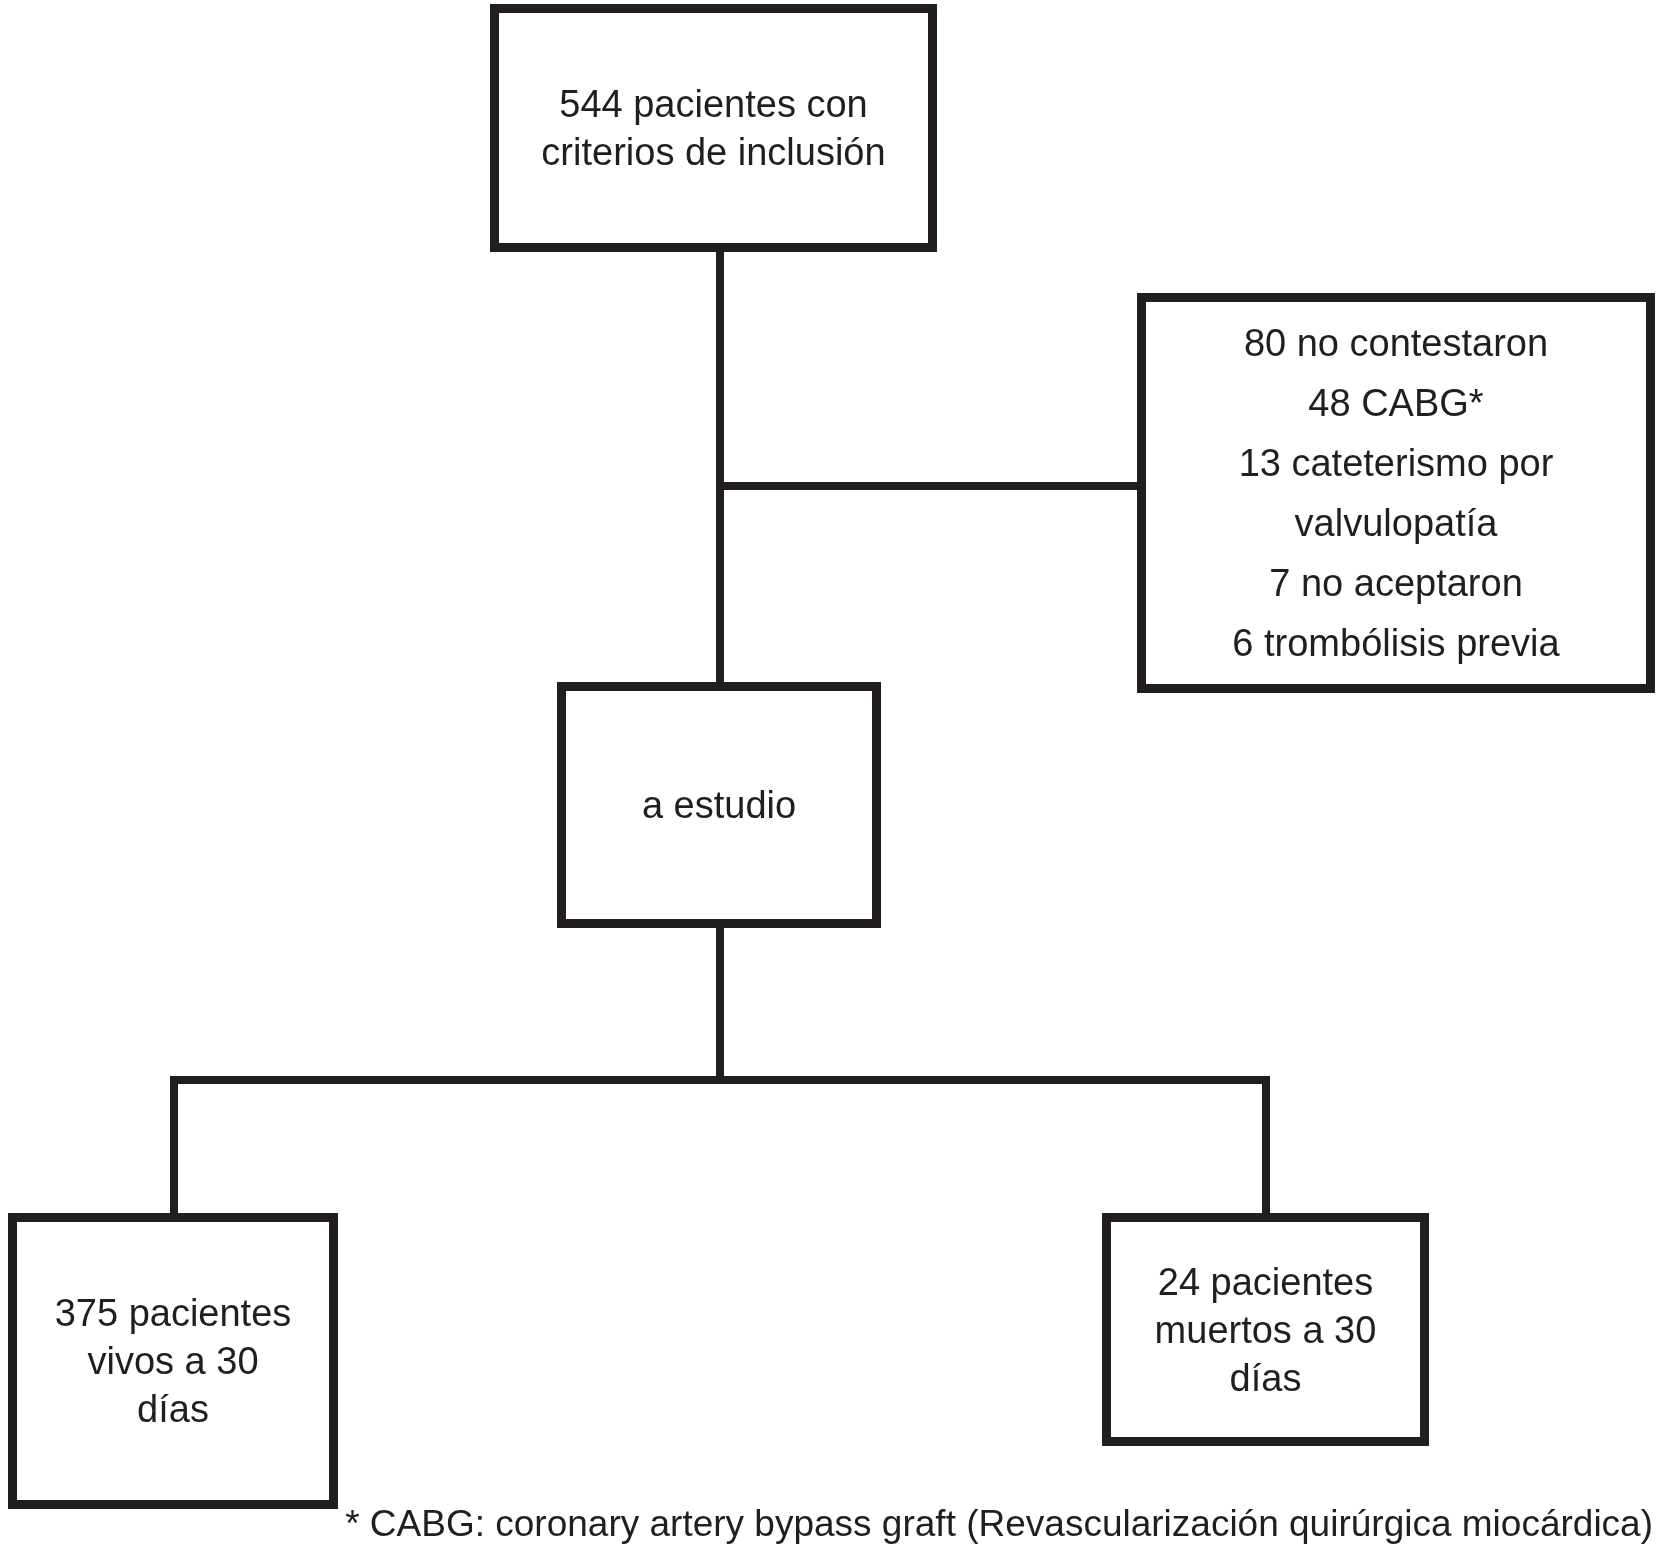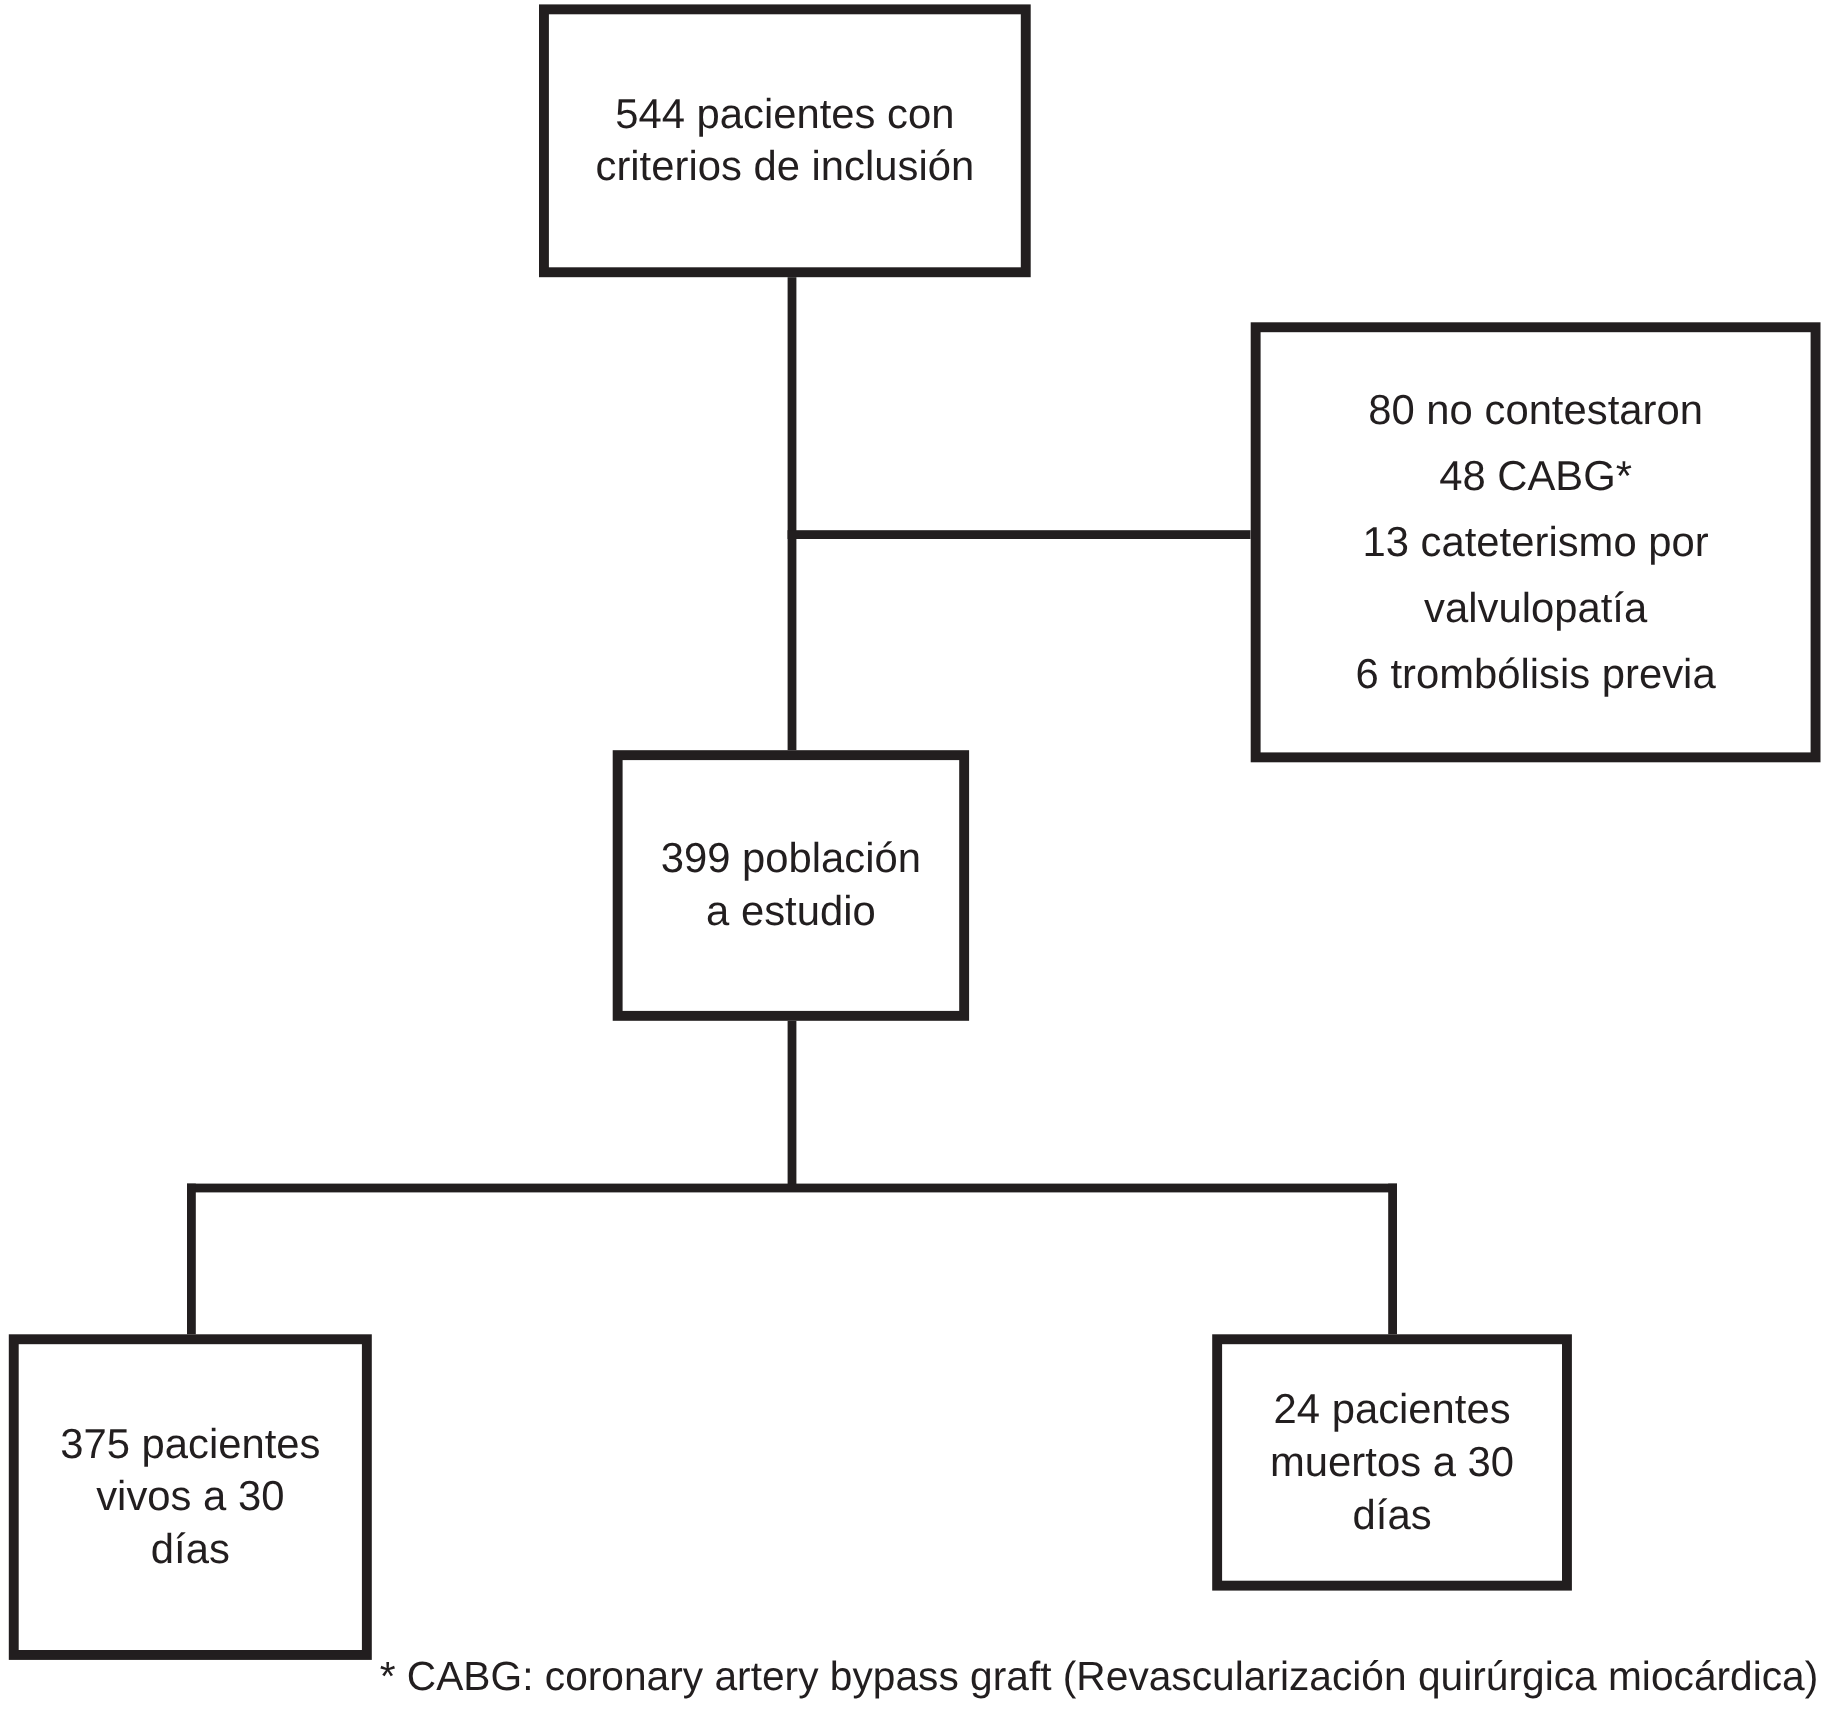--- a/index.html
+++ b/index.html
@@ -67,25 +67,25 @@
   <div class="node node-inclusion">
     <div>544 pacientes con</div>
     <div>criterios de inclusión</div>
   </div>
 
   <div class="node node-excluded">
     <div>80 no contestaron</div>
     <div>48 CABG*</div>
     <div>13 cateterismo por</div>
     <div>valvulopatía</div>
+    <div>7 no aceptaron</div>
     <div>6 trombólisis previa</div>
   </div>
 
   <div class="node node-population">
-    <div>399 población</div>
     <div>a estudio</div>
   </div>
 
   <div class="node node-alive">
     <div>375 pacientes</div>
     <div>vivos a 30</div>
     <div>días</div>
   </div>
 
   <div class="node node-dead">

